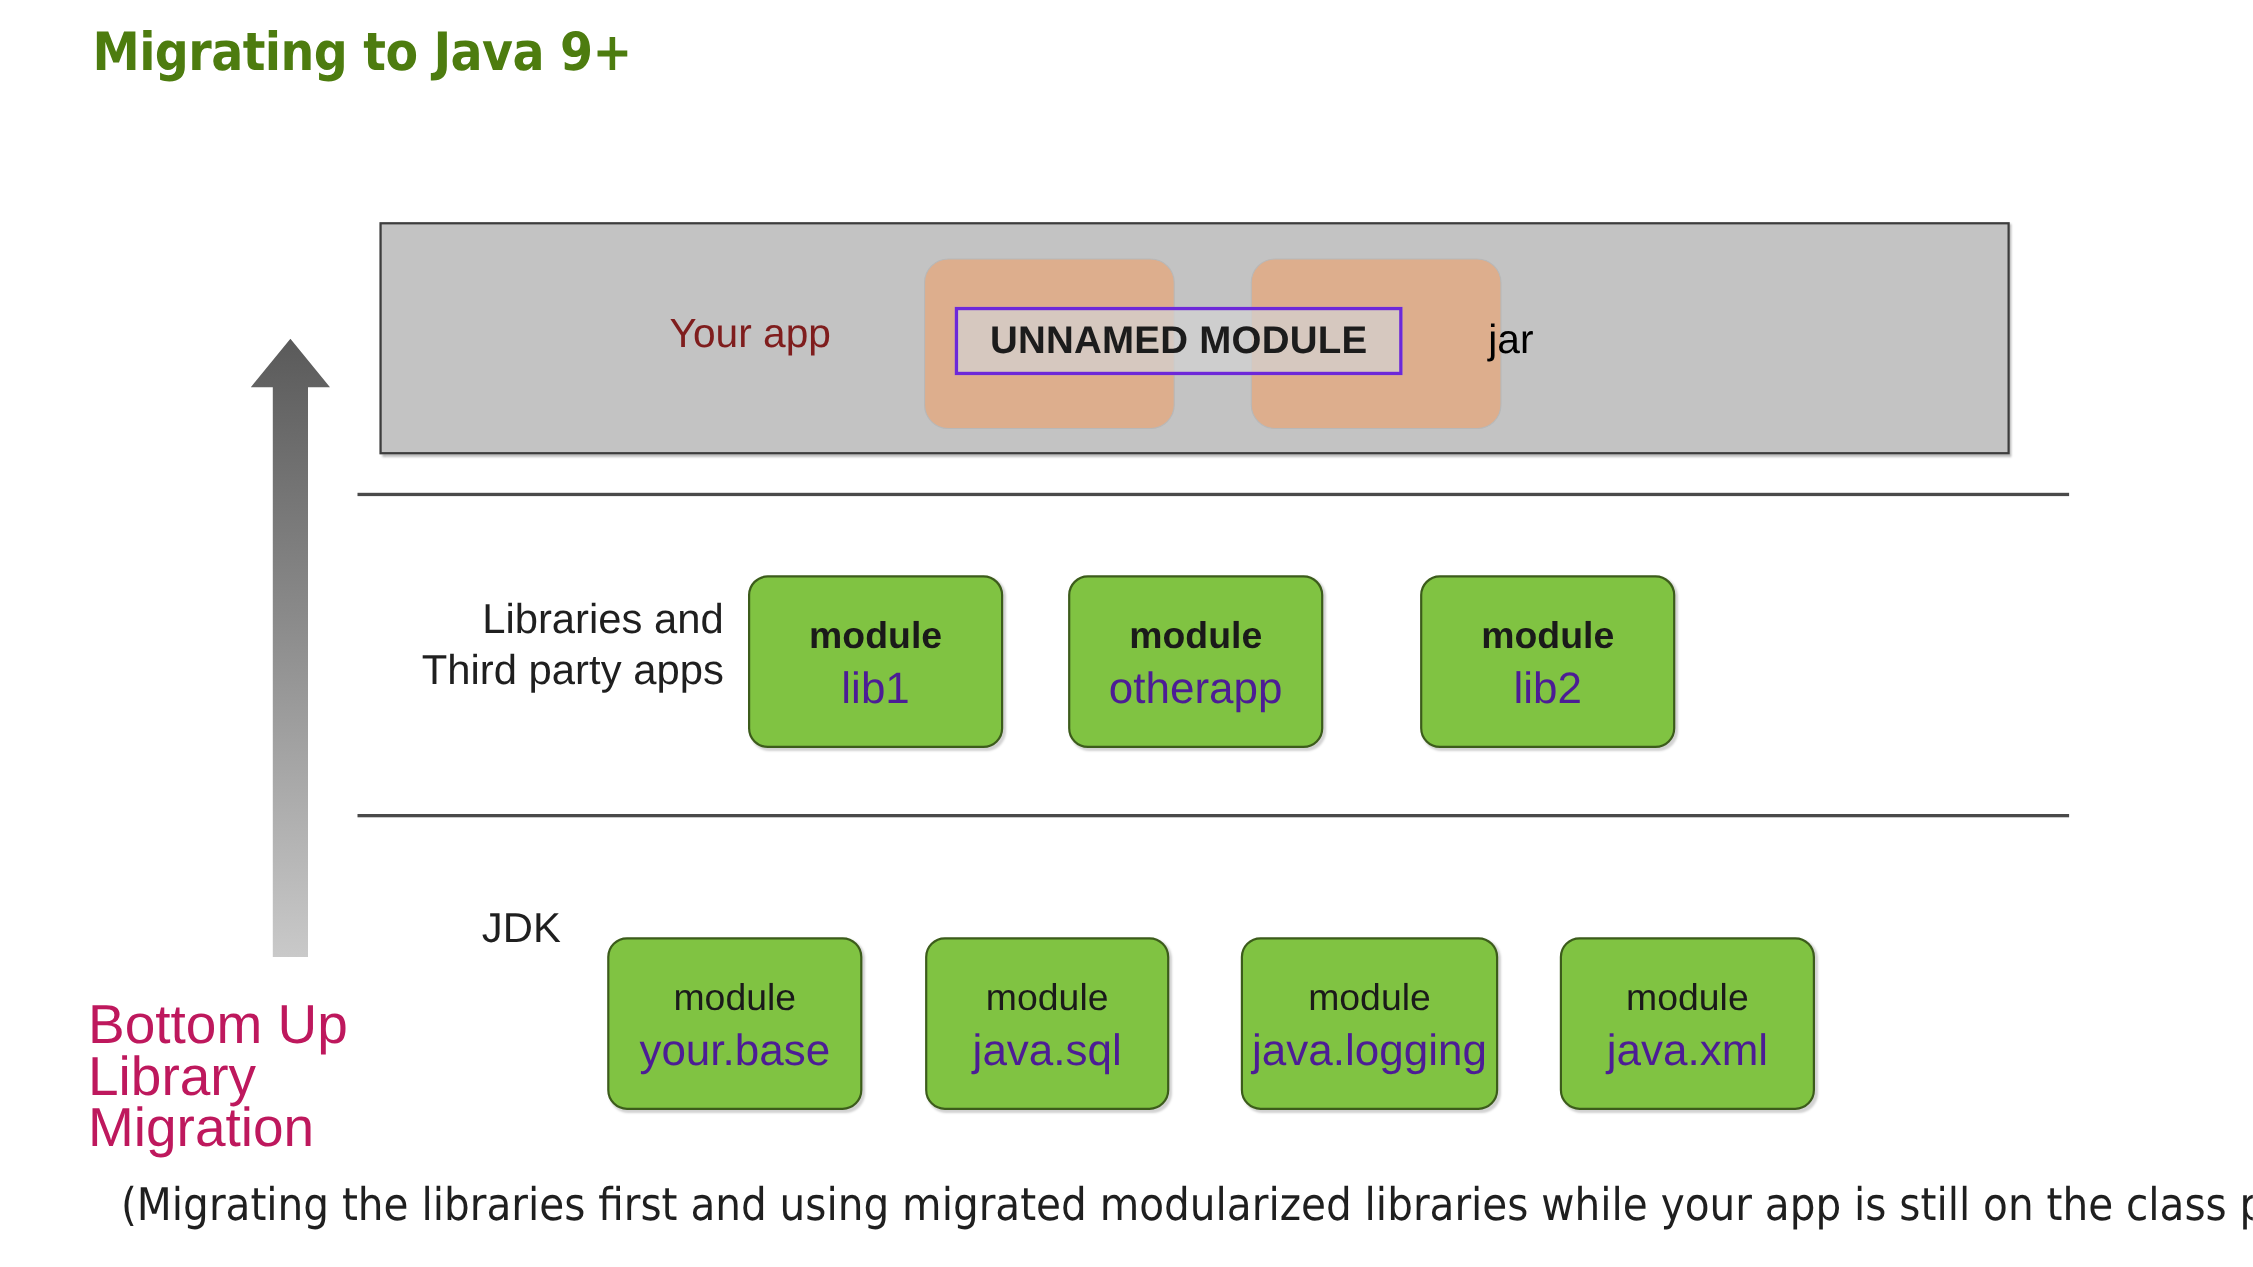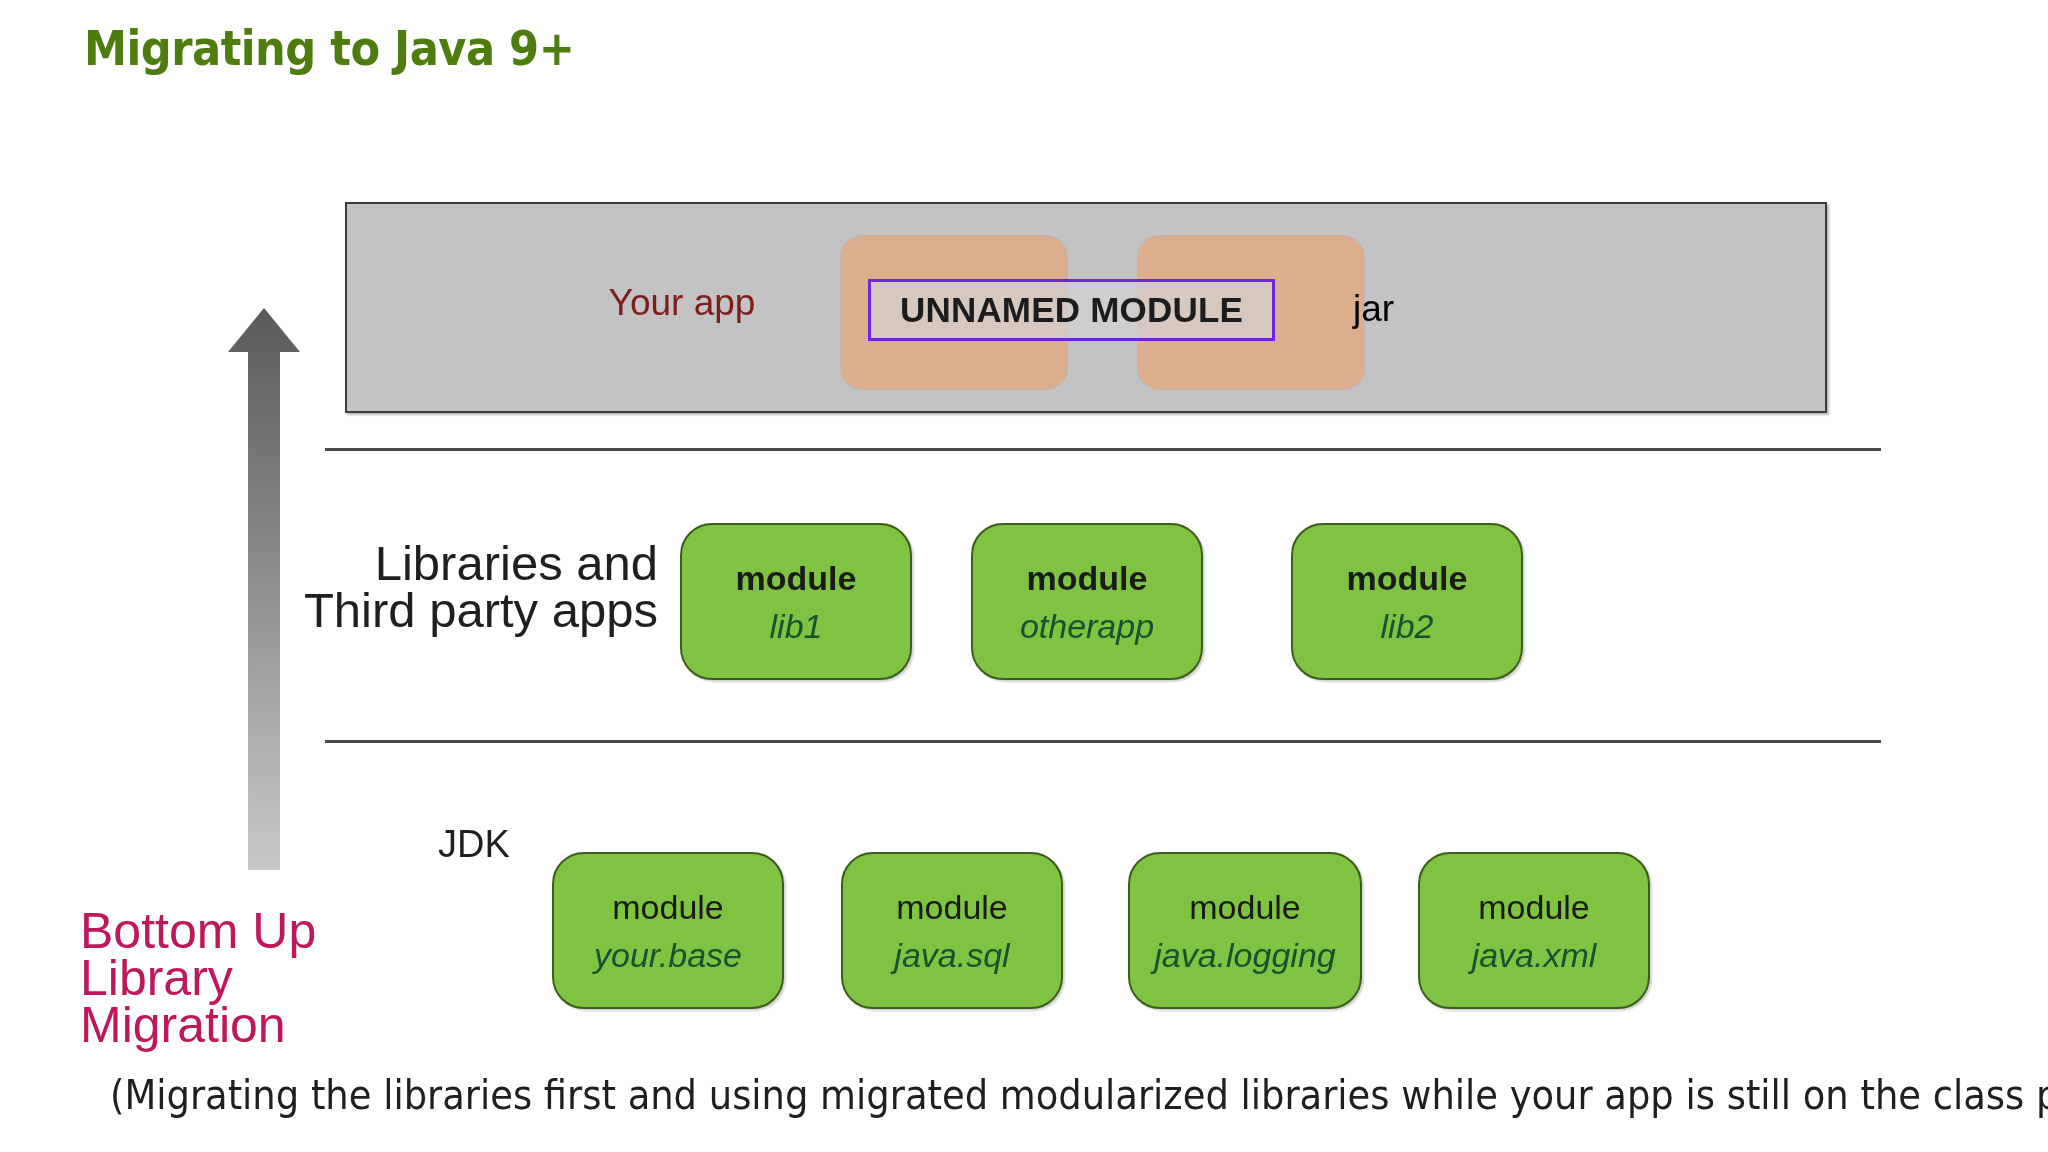--- a/index.html
+++ b/index.html
@@ -116,57 +116,56 @@
   #divider-1 { top: 448px; }
   #divider-2 { top: 740px; }
 
   
   #libraries-label {
     position: absolute;
     left: 240px;
     top: 540px;
     width: 418px;
     text-align: right;
-    font-size: 49px;
+    font-size: 38px;
     line-height: 47px;
     color: #1f1f1f;
   }
   #jdk-label {
     position: absolute;
     left: 438px;
     top: 790px;
     font-size: 38px;
     color: #1f1f1f;
     white-space: nowrap;
     margin-top: 33px;
   }
 
   
   .module-box {
     position: absolute;
     background: #80c342;
     border: 2px solid #3c5c1b;
-    border-radius: 32px;
+    border-radius: 18px;
     box-sizing: border-box;
     display: flex;
     flex-direction: column;
     align-items: center;
     justify-content: center;
     box-shadow: 2px 2px 2px rgba(0,0,0,0.18);
   }
   .module-kw {
     font-size: 34px;
     line-height: 48px;
     color: #1a1a1a;
   }
   .module-name {
-    font-size: 34px;
+    font-size: 40px;
     line-height: 48px;
-    color: #14532d;
-    font-style: italic;
+    color: #4c1d95;
   }
   .lib-row .module-kw { font-weight: 700; }
   .jdk-row .module-kw { font-weight: 400; }
 
   
   #migration-arrow {
     position: absolute;
     left: 228px;
     top: 308px;
     width: 72px;

